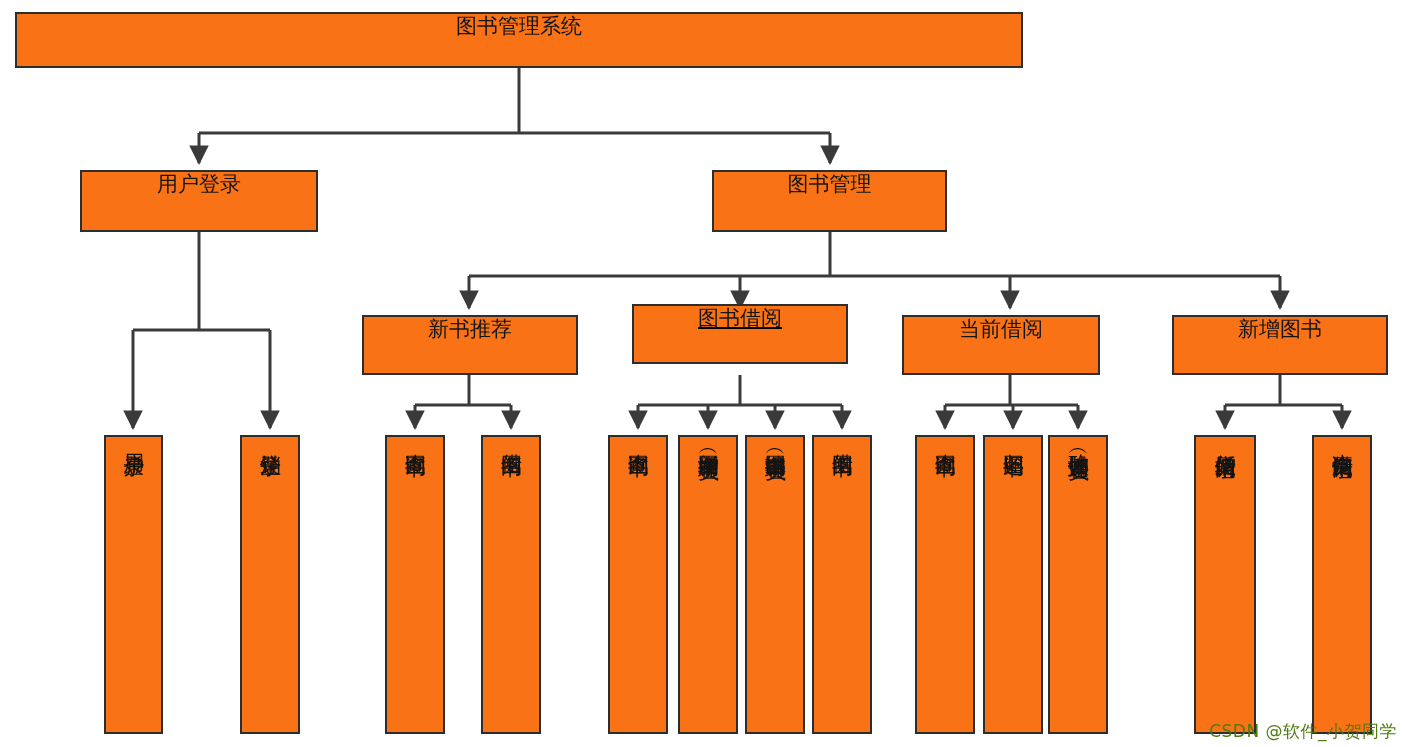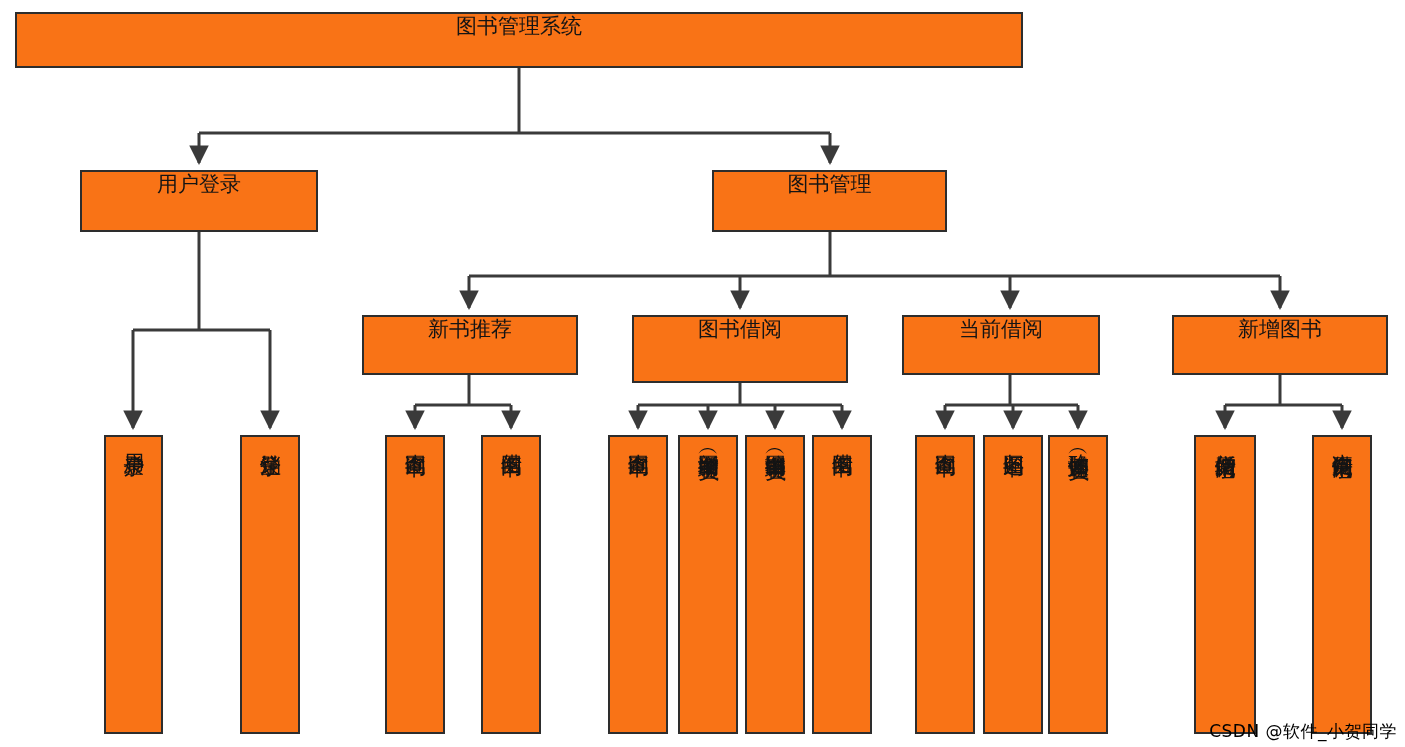--- a/index.html
+++ b/index.html
@@ -51,21 +51,21 @@
     writing-mode: vertical-rl;
     text-orientation: upright;
     letter-spacing: 1px;
     line-height: 1.0;
   }
   #watermark {
     position: absolute;
     right: 8px;
     bottom: 4px;
     font-size: 17px;
-    color: #000000;
+    color: #4d7c0f;
     font-family: "DejaVu Sans", "Liberation Sans", sans-serif;
     letter-spacing: 0.5px;
     white-space: nowrap;
     pointer-events: none;
   }
 </style>
 </head>
 <body>
 
 <div id="diagram-root">
@@ -129,21 +129,21 @@
   </div>
 
   <div class="node-box node-horizontal" style="left:362px; top:315px; width:216px; height:60px;">
     <span class="node-label">新书推荐</span>
   </div>
 
   <div class="node-box node-horizontal" style="left:712px; top:170px; width:235px; height:62px;">
     <span class="node-label">图书管理</span>
   </div>
 
-  <div class="node-box node-horizontal" style="left:632px; top:315px; width:216px; height:68px;">
+  <div class="node-box node-horizontal" style="left:632px; top:304px; width:216px; height:60px;text-decoration:underline;">
     <span class="node-label">图书借阅</span>
   </div>
 
   <div class="node-box node-horizontal" style="left:902px; top:315px; width:198px; height:60px;">
     <span class="node-label">当前借阅</span>
   </div>
 
   <div class="node-box node-horizontal" style="left:1172px; top:315px; width:216px; height:60px;">
     <span class="node-label">新增图书</span>
   </div>

